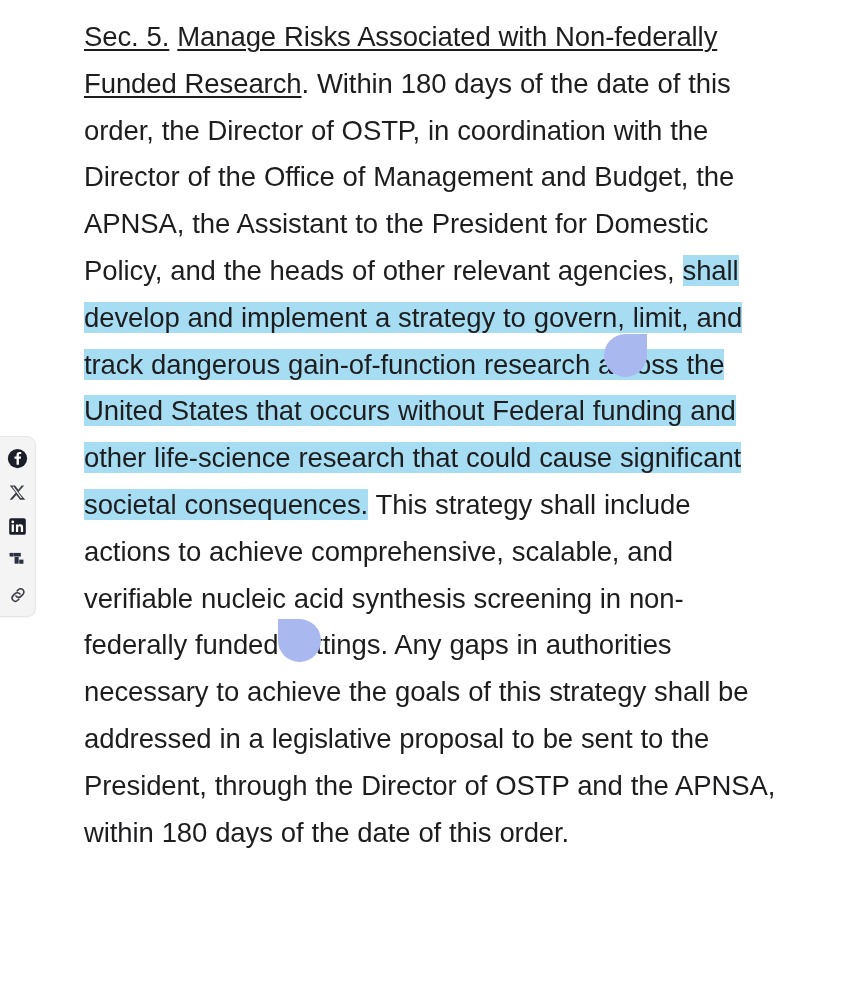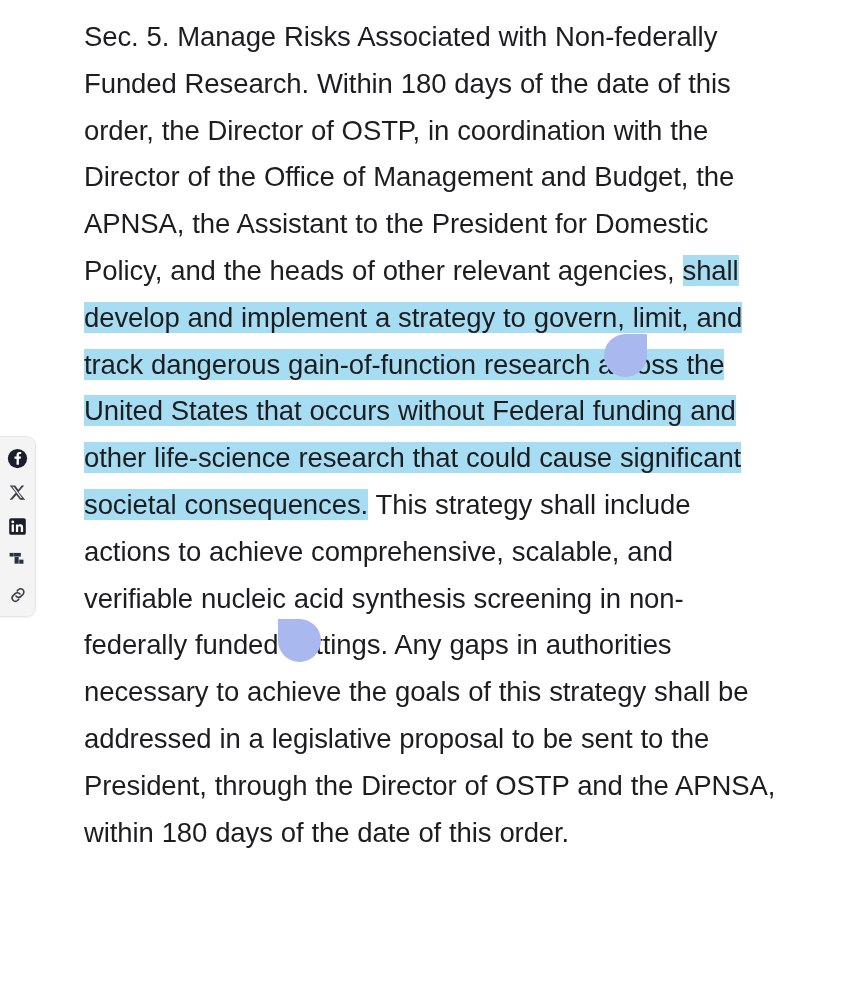--- a/index.html
+++ b/index.html
@@ -62,20 +62,21 @@
     font-size: 27.5px;
     line-height: 46.8px;
     color: #1d1d1f;
     letter-spacing: -0.1px;
     font-weight: 400;
     word-spacing: 0.4px;
   }
   #doc p { margin: 0; }
 
   .sec-head {
+    text-decoration: underline;
     text-underline-offset: 3px;
     text-decoration-thickness: 1.5px;
   }
 
   
   .hl { background: #a6ddf2; }
 
   
   .sel-handle {
     position: absolute;

